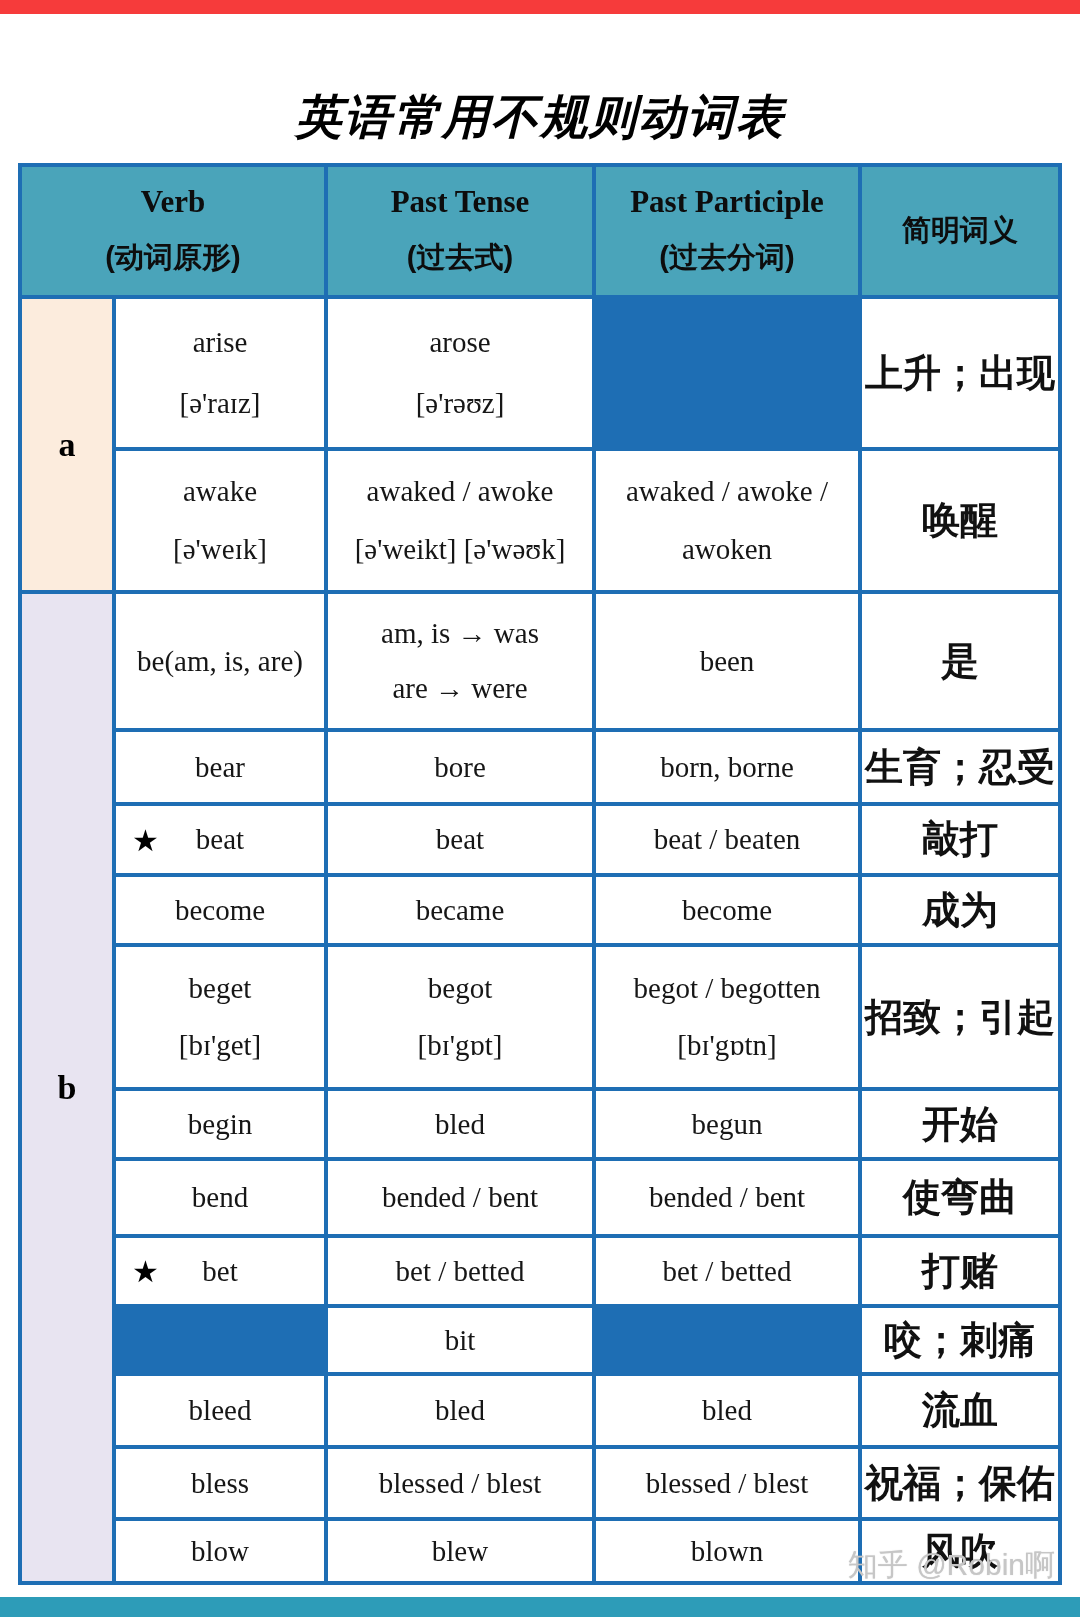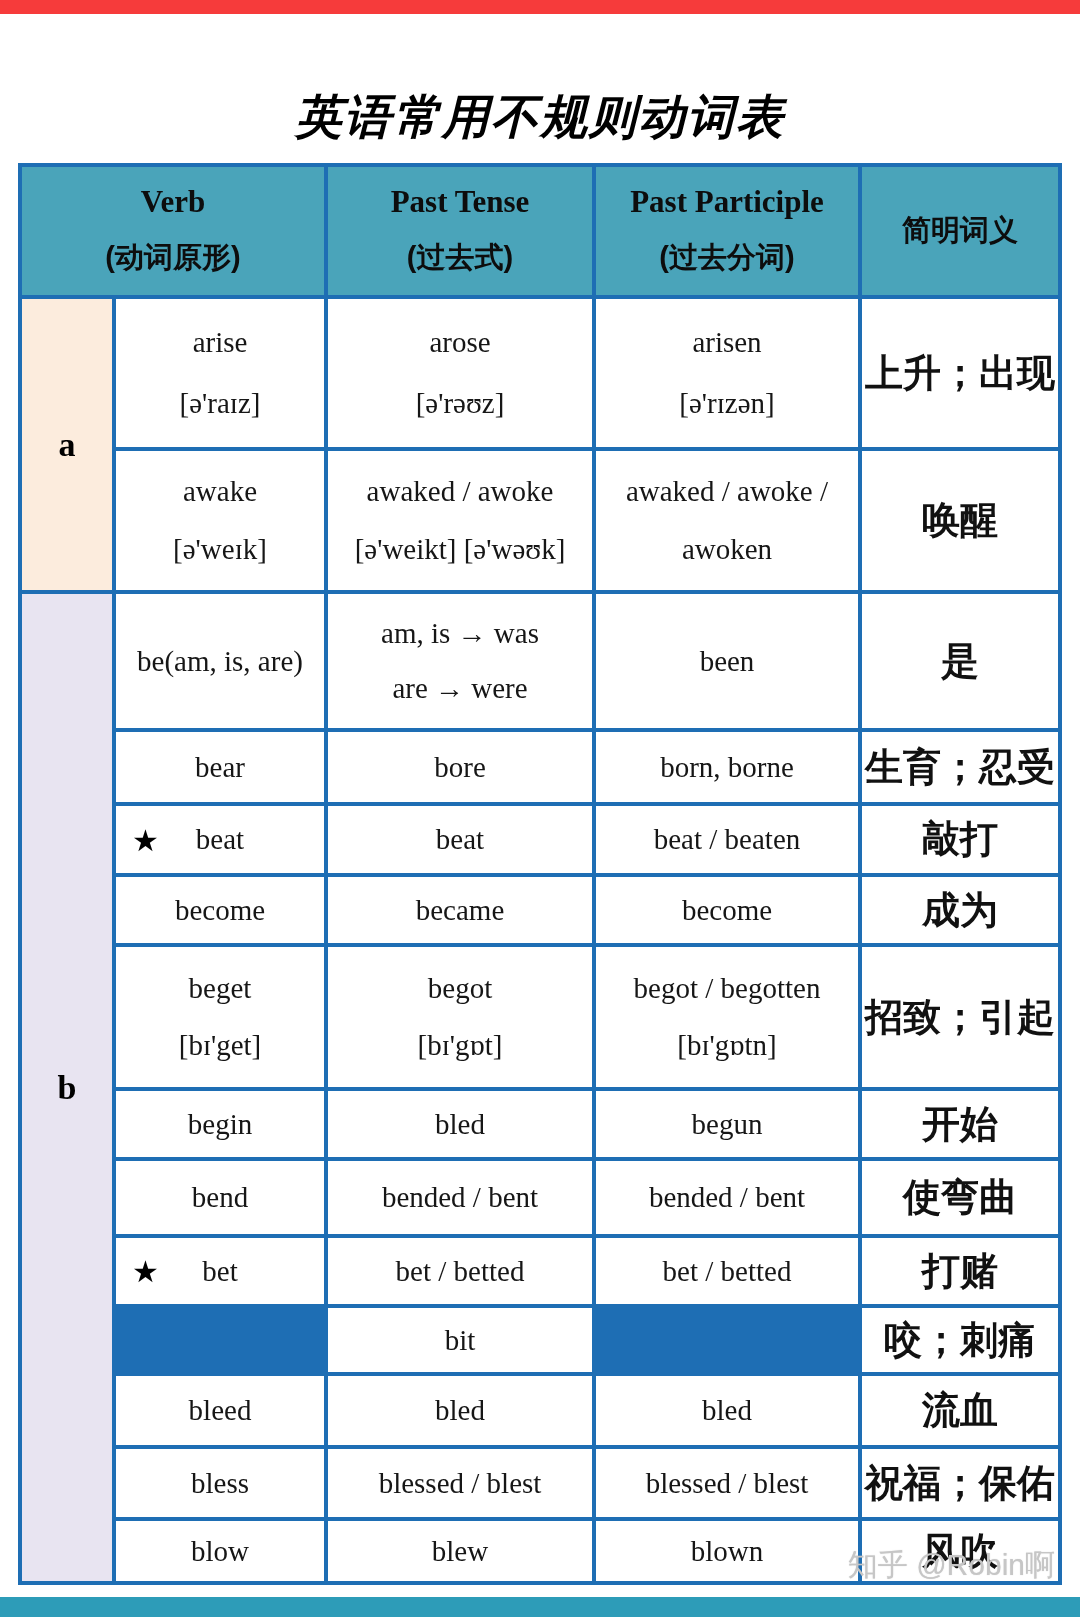--- a/index.html
+++ b/index.html
@@ -64,24 +64,20 @@
   </div>
 
   <div class="cell two" style="grid-area:2/2/3/3">
     <span>arise</span>
     <span>[ə'raɪz]</span>
   </div>
   <div class="cell two" style="grid-area:2/3/3/4">
     <span>arose</span>
     <span>[ə'rəʊz]</span>
   </div>
-  <div class="cell two" style="grid-area:2/4/3/5">
-    <span>arisen</span>
-    <span>[ə'rɪzən]</span>
-  </div>
   <div class="cell zhm" style="grid-area:2/5/3/6">
     <span>上升；出现</span>
   </div>
 
   <div class="cell two" style="grid-area:3/2/4/3">
     <span>awake</span>
     <span>[ə'weɪk]</span>
   </div>
   <div class="cell two" style="grid-area:3/3/4/4">
     <span>awaked / awoke</span>

